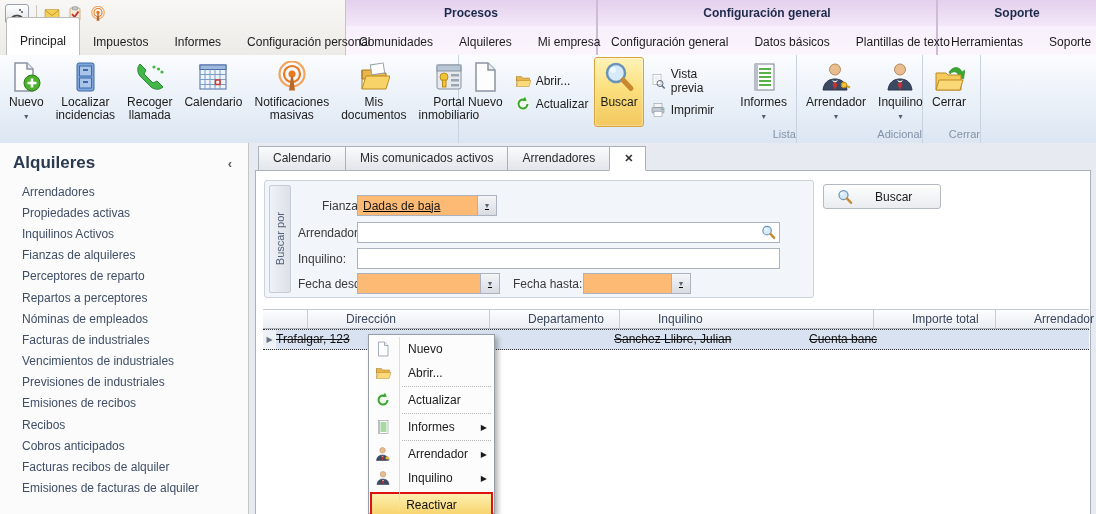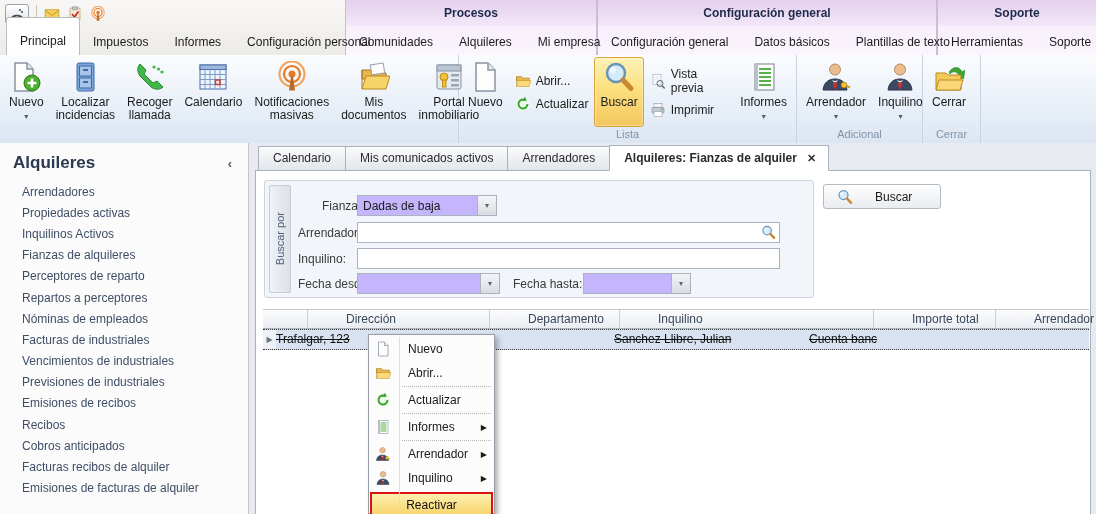--- a/index.html
+++ b/index.html
@@ -28,21 +28,21 @@
   .tg-soporte{left:938px;width:156px;justify-content:space-around;}
   .rtab{padding:16px 13px 6px;font-size:12px;color:#1b1b1b;white-space:nowrap;cursor:default;}
   .rtab.active{background:#fff;border:1px solid #bcbcbc;border-bottom:none;
                border-radius:3px 3px 0 0;padding-bottom:7px;}
   
   .ribbon{position:absolute;left:0;top:55px;width:1096px;height:88px;display:flex;
           background:linear-gradient(#fbfcfe,#e9f0f8 55%,#dce6f2);
           border-bottom:1px solid #c3cfdd;}
   .rgroup{display:flex;flex-direction:column;border-right:1px solid #c9d3e0;flex:none;}
   .rgroup .btns{flex:1;display:flex;align-items:stretch;padding:2px 3px 0;}
-  .glabel{height:16px;line-height:15px;text-align:center;font-size:11px;color:#8292a8;}
+  .glabel{height:16px;line-height:15px;text-align:right;font-size:11px;color:#8292a8;}
   .bigbtn{display:flex;flex-direction:column;align-items:center;justify-content:flex-start;
           padding:3px 5px 0;font-size:12px;line-height:13px;text-align:center;color:#1c1c1c;
           border:1px solid transparent;border-radius:3px;cursor:default;white-space:pre-line;}
   .bigbtn .blabel{margin-top:3px;}
   .bigbtn.sel{background:linear-gradient(#fdf2b7,#fbe07e 45%,#f3c85f);
               border-color:#d9a43e;box-shadow:inset 0 0 2px #fff;}
   .dd{font-size:8px;color:#4f5c70;margin-top:1px;}
   .smallcol{display:flex;flex-direction:column;justify-content:center;gap:7px;padding:0 6px;}
   .smallbtn{display:flex;align-items:center;gap:5px;font-size:12px;color:#1c1c1c;cursor:default;}
   .ic32{width:32px;height:32px;flex:none;}
@@ -68,22 +68,22 @@
   .panel{position:absolute;left:6px;top:27px;right:5px;bottom:0;background:#fff;
          border:1px solid #a9b1bc;border-bottom:none;}
   
   .searchbox{position:absolute;left:8px;top:9px;width:548px;height:116px;
              border:1px solid #ccd3dc;border-radius:3px;background:#f2f5f9;}
   .vstrip{position:absolute;left:4px;top:4px;bottom:4px;width:20px;border:1px solid #c6cdd6;
           border-radius:2px;background:linear-gradient(90deg,#eff2f6,#dce1e8);
           display:flex;align-items:center;justify-content:center;}
   .vstrip span{writing-mode:vertical-rl;transform:rotate(180deg);font-size:11px;color:#55617a;}
   .flabel{position:absolute;font-size:12px;color:#3a3a3a;white-space:nowrap;}
-  .combo{position:absolute;height:21px;background:#c4b5fd;border:1px solid #aab3bf;
-         display:flex;align-items:center;box-sizing:border-box;cursor:default;}
+  .combo{position:absolute;height:21px;background:#fdba74;border:1px solid #aab3bf;
+         display:flex;align-items:center;box-sizing:border-box;cursor:default;text-decoration:underline;}
   .combo-val{flex:1;font-size:12px;color:#1a1a1a;padding-left:5px;overflow:hidden;white-space:nowrap;}
   .combo-btn{width:18px;align-self:stretch;border-left:1px solid #aab3bf;
              background:linear-gradient(#f4f5f7,#d8dce2);display:flex;align-items:center;justify-content:center;}
   .caret{font-size:8px;color:#5a6572;}
   .tinput{position:absolute;height:21px;background:#fff;border:1px solid #aab3bf;
           box-sizing:border-box;display:flex;align-items:center;justify-content:flex-end;padding-right:3px;}
   .bigsearch{position:absolute;left:567px;top:13px;width:118px;height:25px;box-sizing:border-box;
              border:1px solid #b4bac2;border-radius:3px;background:linear-gradient(#fefefe,#e9ecf0);
              display:flex;align-items:center;font-size:12px;color:#1a1a1a;cursor:pointer;}
   .bigsearch .ic16{margin:0 22px 0 13px;}
@@ -454,21 +454,20 @@
 
     </div>
   </div>
 
   <div class="main">
     <div class="dtabs">
       <div class="dtab">Calendario</div>
       <div class="dtab">Mis comunicados activos</div>
       <div class="dtab">Arrendadores</div>
       <div class="dtab active">
-        <span>Alquileres: Fianzas de alquiler</span>
         <span class="dtab-close">✕</span>
       </div>
     </div>
 
     <div class="panel">
 
       <div class="searchbox">
         <div class="vstrip">
           <span>Buscar por</span>
         </div>

